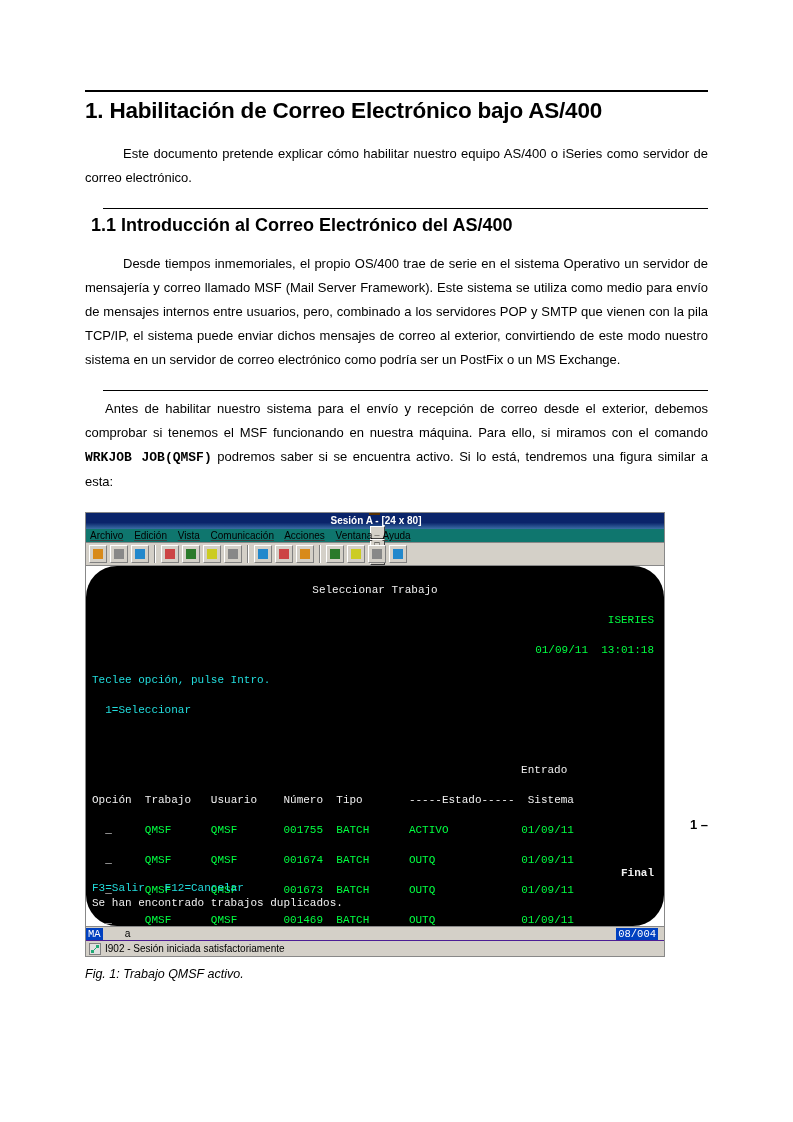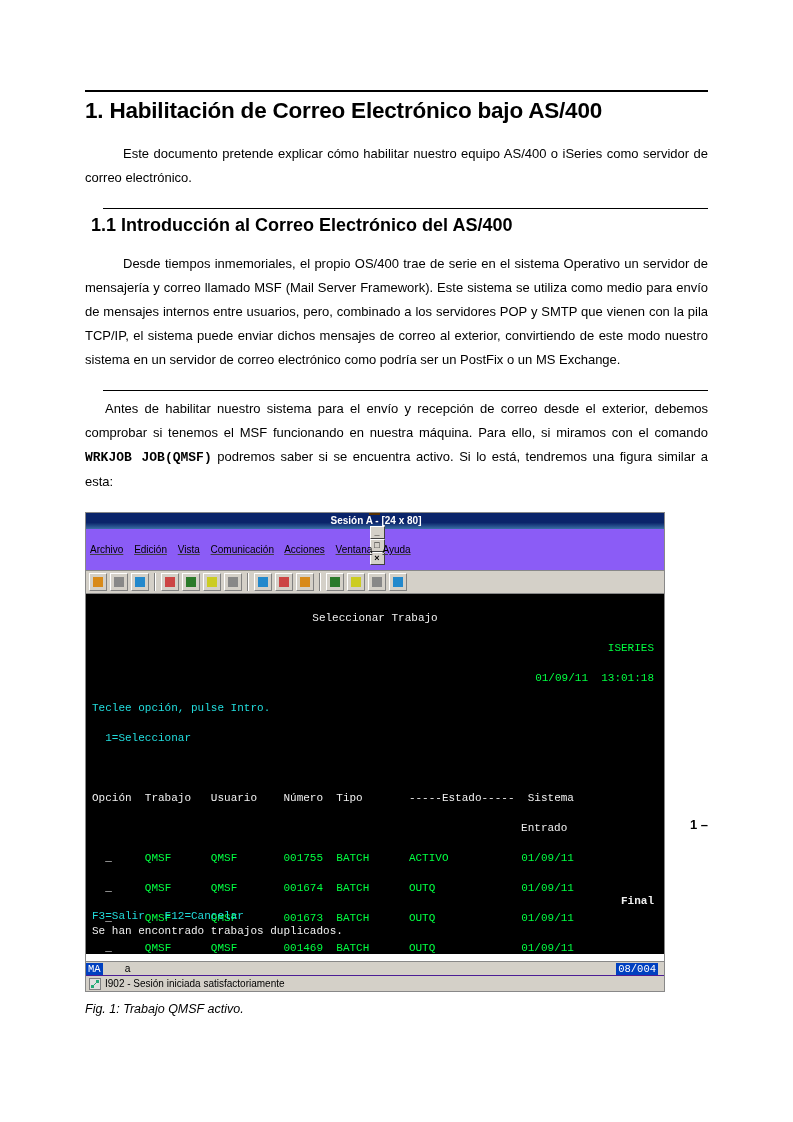--- a/index.html
+++ b/index.html
@@ -78,24 +78,24 @@
   }
   .tbar-spacer { flex:1; }
   .wbtn {
     width: 15px; height: 13px;
     background: #d4d0c8; border: 1px solid #fff;
     border-right-color:#404040; border-bottom-color:#404040;
     margin-left: 2px; font-size: 9px; line-height: 11px; text-align: center;
     font-family: Arial; color:#000; font-weight:bold;
   }
   .menubar {
-    background: #8b5cf6;
+    background: #0f766e;
     font-family: Tahoma, Arial, sans-serif;
     font-size: 10px;
-    padding: 15px 4px;
+    padding: 1px 4px;
     border-bottom: 1px solid #888;
   }
   .menubar span { margin-right: 8px; text-decoration: underline; text-decoration-color:#404040; text-underline-offset:1px; cursor:default;}
   .toolbar {
     background: #d4d0c8;
     border-bottom: 1px solid #888;
     padding: 2px 3px;
     display: flex;
     gap: 3px;
     align-items: center;
@@ -120,36 +120,36 @@
     background: #000;
     color: #00ff41;
     font-family: "Courier New", monospace;
     font-size: 11px;
     line-height: 15px;
     padding: 2px 6px 0 6px;
     height: 360px;
     position: relative;
     overflow:hidden;
     white-space: pre;
+    border-radius: 31px;
   }
   .term .cyan { color: #2dd; }
   .term .white{ color: #f0f0f0; }
   .term .row { display:block; height:15px; }
   .term .status1{ position:absolute; bottom:30px; left:6px; color:#2dd;}
   .term .status2{ position:absolute; bottom:15px; left:6px; color:#f0f0f0;}
   .oia {
     background:#d4d0c8;
     border-top:1px solid #888;
     font-family:"Courier New",monospace;
     font-size:10.5px;
     padding:1px 0;
     position:relative;
     height:14px;
     color:#000;
-    margin-top:7px;
   }
   .oia .lseg{background:#0040c0;color:#fff;padding:0 2px;}
   .oia .seg{display:inline-block;}
   .oia .right{position:absolute;right:6px;top:1px;background:#0040c0;color:#fff;padding:0 2px;text-align:right;}
   .statusbar{
     background:#d4d0c8;height:16px;border-top:1px solid #4c1d95;
     display:flex;align-items:center;padding:0 3px;font-family:Tahoma,Arial,sans-serif;font-size:10px;
   }
   .statusbar .sq{width:12px;height:12px;background:#e0e0e0;border:1px solid #808080;margin-right:4px;display:flex;align-items:center;justify-content:center;}
   .statusbar .sq svg{width:8px;height:8px;}
@@ -240,22 +240,22 @@
           <span class="g3"></span>
         </div>
     </div>
     <div class="term">
 <span class="row"><span class="white" style="display:inline-block;width:100%;text-align:center">Seleccionar Trabajo</span></span>
 <span class="row" style="text-align:right;display:block;padding-right:4px"><span>ISERIES</span></span>
 <span class="row" style="text-align:right;display:block;padding-right:4px"><span>01/09/11</span>  <span>13:01:18</span></span>
 <span class="row cyan">Teclee opción, pulse Intro.</span>
 <span class="row cyan">  <span>1=Seleccionar</span></span>
 <span class="row"> </span>
+<span class="row white">                                                                 <span>Entrado</span></span>
 <span class="row white"><span>Opción</span>  <span>Trabajo</span>   <span>Usuario</span>    <span>Número</span>  <span>Tipo</span>       <span>-----Estado-----</span>  <span>Sistema</span></span>
-<span class="row white">                                                                 <span>Entrado</span></span>
 <span class="row">  <span class="white">_</span>     <span>QMSF</span>      <span>QMSF</span>       <span>001755</span>  <span>BATCH</span>      <span>ACTIVO</span>           <span>01/09/11</span></span>
 <span class="row">  <span class="white">_</span>     <span>QMSF</span>      <span>QMSF</span>       <span>001674</span>  <span>BATCH</span>      <span>OUTQ</span>             <span>01/09/11</span></span>
 <span class="row">  <span class="white">_</span>     <span>QMSF</span>      <span>QMSF</span>       <span>001673</span>  <span>BATCH</span>      <span>OUTQ</span>             <span>01/09/11</span></span>
 <span class="row">  <span class="white">_</span>     <span>QMSF</span>      <span>QMSF</span>       <span>001469</span>  <span>BATCH</span>      <span>OUTQ</span>             <span>01/09/11</span></span>
 
 <span class="final" style="bottom:45px">Final</span>
 <span class="status1"><span>F3=Salir   F12=Cancelar</span></span>
 <span class="status2"><span>Se han encontrado trabajos duplicados.</span></span>
     </div>
     <div class="oia">

